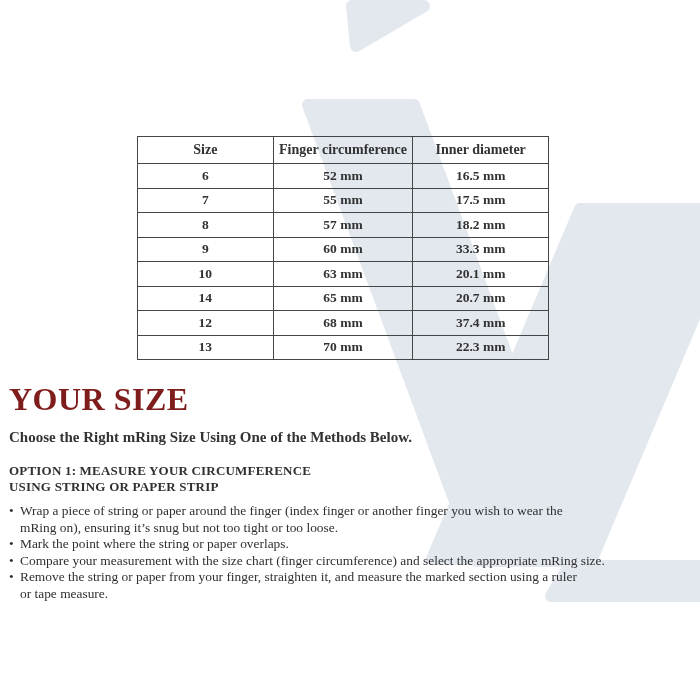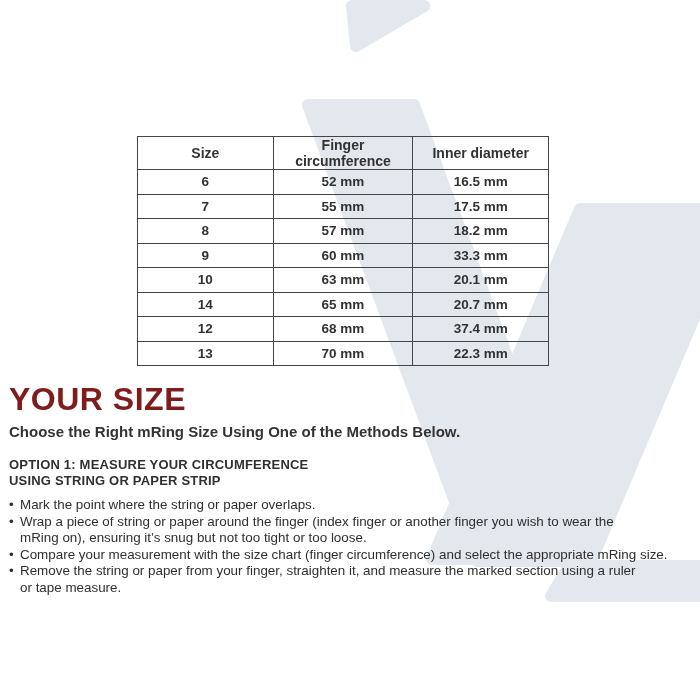--- a/index.html
+++ b/index.html
@@ -3,21 +3,21 @@
 <meta charset="utf-8">
 <style>
   * { margin: 0; padding: 0; box-sizing: border-box; }
   html, body { background: #ffffff; }
   .page {
     position: relative;
     width: 700px;
     height: 700px;
     background: #ffffff;
     overflow: hidden;
-    font-family: Liberation Sans, sans-serif;
+    font-family: Liberation Serif, serif;
     color: #2e2e2e;
   }
   .watermark {
     position: absolute;
     left: 0; top: 0;
     width: 700px; height: 700px;
     z-index: 0;
     pointer-events: none;
   }
   .size-table {
@@ -54,21 +54,21 @@
     width: 691px;
     z-index: 1;
   }
   .page-title {
     font-size: 32px;
     font-weight: 600;
     letter-spacing: 0.5px;
     color: #7f1d1d;
   }
   .subtitle {
-    margin-top: 5px;
+    margin-top: 11px;
     font-size: 15px;
     font-weight: 600;
     color: #333333;
   }
   .option-heading {
     margin-top: 17px;
     font-size: 13px;
     font-weight: 700;
     line-height: 15.5px;
     letter-spacing: 0.2px;
@@ -167,22 +167,22 @@
   <div class="content">
     <h1 class="page-title">YOUR SIZE</h1>
     <div class="subtitle">Choose the Right mRing Size Using One of the Methods Below.</div>
 
     <div class="option-heading">
       <div>OPTION 1: MEASURE YOUR CIRCUMFERENCE</div>
       <div>USING STRING OR PAPER STRIP</div>
     </div>
 
     <ul class="instructions">
-      <li>Mark the point where the string or paper overlaps.</li>
       <li>Wrap a piece of string or paper around the finger (index finger or another finger you wish to wear the
 mRing on), ensuring it’s snug but not too tight or too loose.</li>
+      <li>Mark the point where the string or paper overlaps.</li>
       <li>Compare your measurement with the size chart (finger circumference) and select the appropriate mRing size.</li>
       <li>Remove the string or paper from your finger, straighten it, and measure the marked section using a ruler
 or tape measure.</li>
     </ul>
   </div>
 
 </div>
 
 </body></html>

